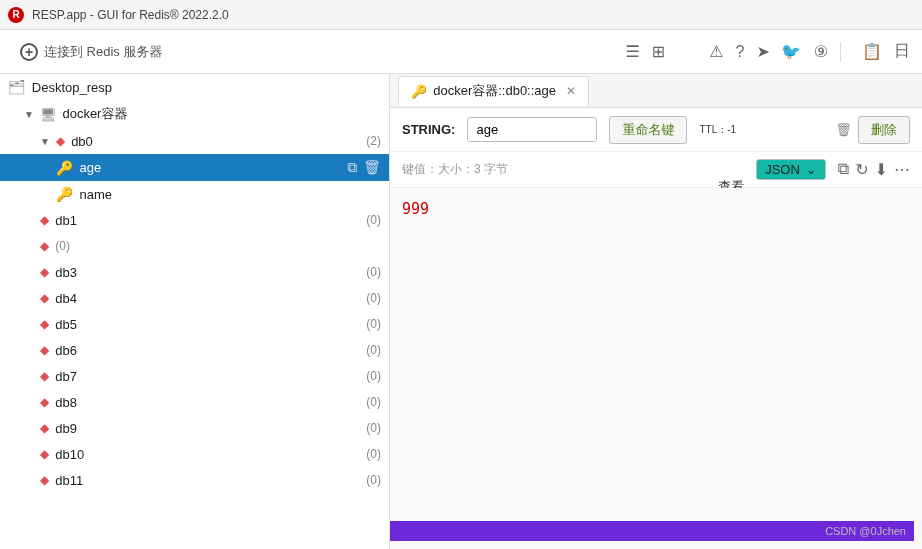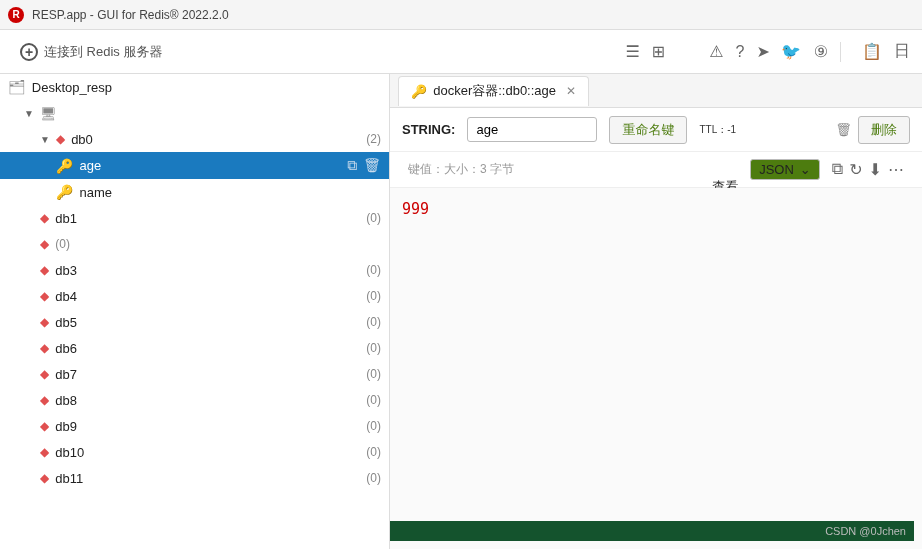--- a/index.html
+++ b/index.html
@@ -200,41 +200,41 @@
     }
     .delete-icon { color: #888; margin-right: 2px; }
 
     
     .value-bar {
       height: 36px;
       background: #fff;
       border-bottom: 1px solid #eee;
       display: flex;
       align-items: center;
-      padding: 0 18px;
+      padding: 0 12px;
       gap: 12px;
       flex-shrink: 0;
     }
     .value-info {
       font-size: 12px;
       color: #999;
     }
     .view-label {
       font-size: 13px;
       color: #333;
       margin-left: auto;
       margin-top: 34px;
     }
     .format-select {
       display: flex;
       align-items: center;
       border: 1px solid #bbb;
       border-radius: 3px;
       padding: 2px 8px;
-      background: #4d7c0f;
+      background: #14b8a6;
       font-size: 13px;
       gap: 6px;
       cursor: pointer;
     }
     .value-actions {
       display: flex;
       gap: 6px;
     }
     .value-action-btn {
       font-size: 16px;
@@ -299,20 +299,21 @@
   <div class="sidebar">
 
     <div class="sidebar-item indent-0">
       <span style="color:#888; font-size:14px;">🗂</span>
       <span class="sidebar-item-label">Desktop_resp</span>
     </div>
 
     <div class="sidebar-item indent-1">
       <span class="arrow">▼</span>
       <span style="color:#888; font-size:13px;">🖥</span>
+      <span class="sidebar-item-label">docker容器</span>
     </div>
 
     <div class="sidebar-item indent-2">
       <span class="arrow">▼</span>
       <span class="db-icon">◆</span>
       <span class="sidebar-item-label">db0</span>
       <span class="count">(2)</span>
     </div>
 
     <div class="sidebar-item indent-3 active">
@@ -429,16 +430,16 @@
         <span class="value-action-btn">↻</span>
         <span class="value-action-btn">⬇</span>
         <span class="value-action-btn">⋯</span>
       </div>
     </div>
 
     <div class="content-area">
       <span class="value-display">999</span>
     </div>
 
-    <div class="watermark" style="position:relative; text-align:right; padding: 4px 8px; font-size:11px; color:#bbb; background:#14532d;">CSDN @0Jchen</div>
+    <div class="watermark" style="position:relative; text-align:right; padding: 4px 8px; font-size:11px; color:#bbb; background:#6d28d9;">CSDN @0Jchen</div>
 
   </div>
 </div>
 
 </body></html>

